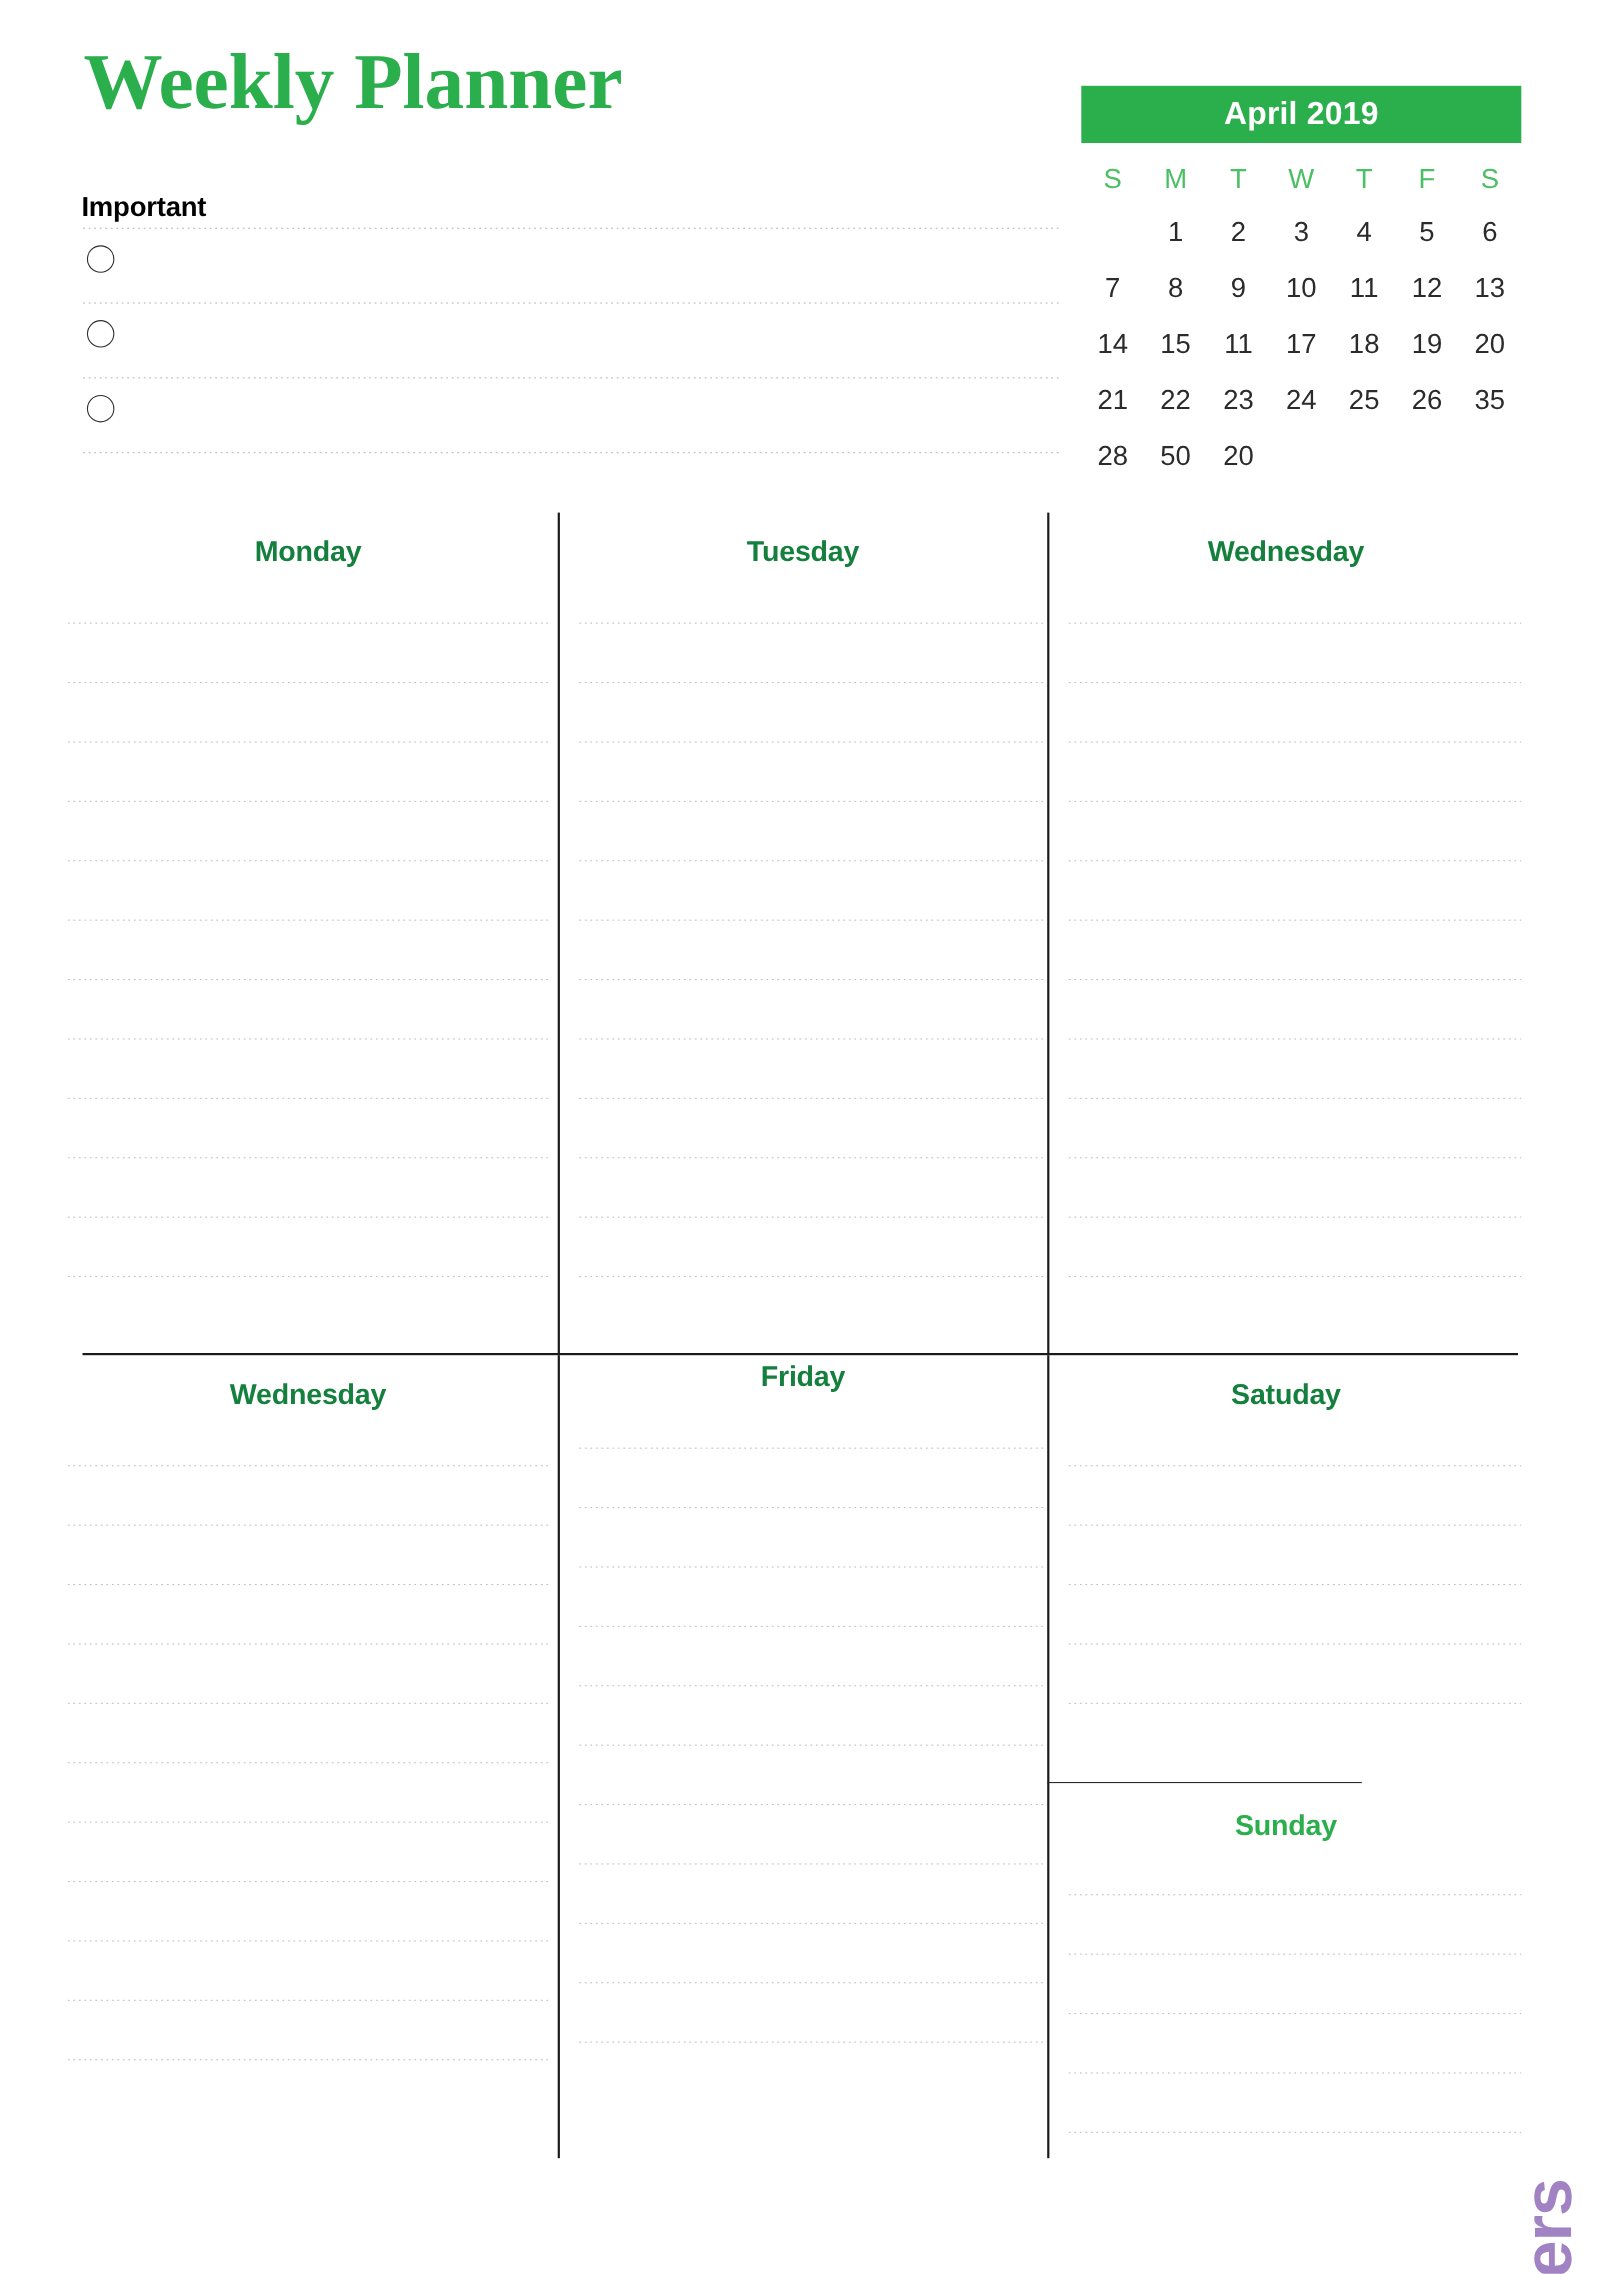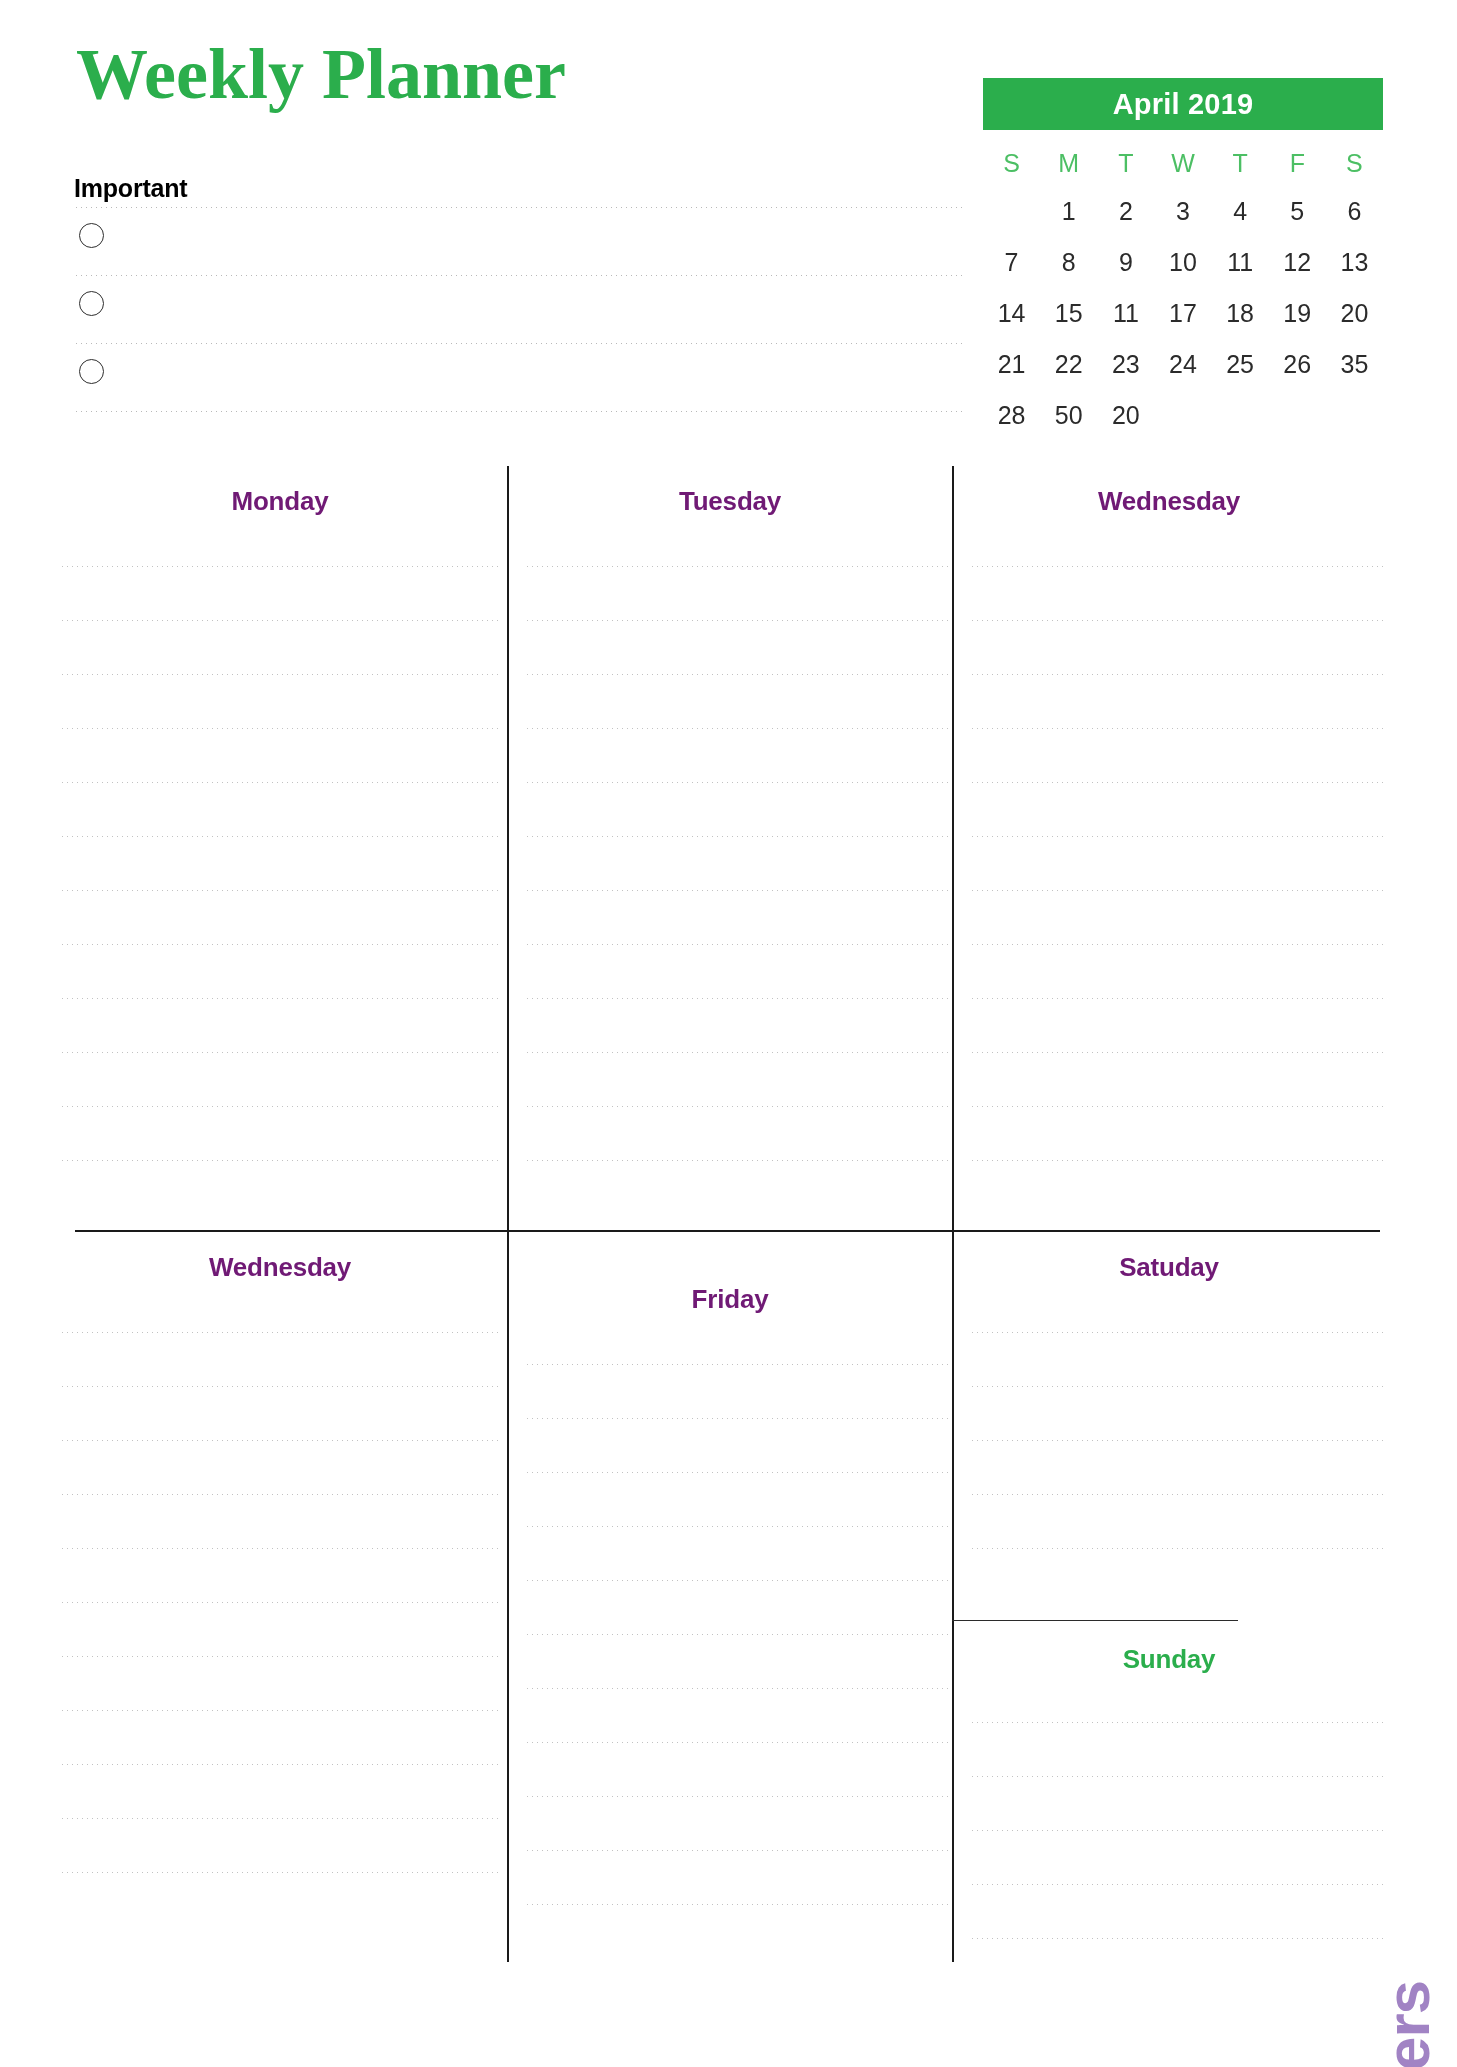--- a/index.html
+++ b/index.html
@@ -62,21 +62,21 @@
   
   #week-grid { position:absolute; left:0; top:466px; width:1457px; height:1500px; }
 
   .vline { position:absolute; width:2px; background:#1a1a1a; }
   .hline { position:absolute; height:2px; background:#1a1a1a; }
   .hline-thin { position:absolute; height:1px; background:#2b2b2b; }
 
   .day-cell { position:absolute; }
   .day-label {
     text-align:center; font-size:26px; font-weight:700;
-    color:#701a75; letter-spacing:-0.2px;
+    color:#15803d; letter-spacing:-0.2px;
   }
   .day-label.sunday { color:#2bae4c; }
 
   .ruled-lines { position:absolute; left:0; top:0; }
   .ruled {
     height:1px;
     background-image: radial-gradient(circle, #c2c2c2 0.7px, transparent 0.8px);
     background-size:5px 1px; background-repeat:repeat-x;
   }
 
@@ -254,21 +254,21 @@
       <div class="ruled" style="width:440px;margin-top:53px;"></div>
         <div class="ruled" style="width:440px;margin-top:53px;"></div>
       <div class="ruled" style="width:440px;margin-top:53px;"></div>
         <div class="ruled" style="width:440px;margin-top:53px;"></div>
       <div class="ruled" style="width:440px;margin-top:53px;"></div>
         <div class="ruled" style="width:440px;margin-top:53px;"></div>
       <div class="ruled" style="width:440px;margin-top:53px;"></div>
     </div>
   </div>
 
-  <div class="day-cell" style="left:510px; top:798px; width:440px; height:730px;">
+  <div class="day-cell" style="left:510px; top:750px; width:440px; height:730px;">
     <div class="day-label" style="padding-top:20px;">Friday</div>
     <div class="ruled-lines" style="top:100px; left:15px; width:425px;">
       <div class="ruled" style="width:425px;margin-top:0px;"></div>
         <div class="ruled" style="width:425px;margin-top:53px;"></div>
       <div class="ruled" style="width:425px;margin-top:53px;"></div>
         <div class="ruled" style="width:425px;margin-top:53px;"></div>
       <div class="ruled" style="width:425px;margin-top:53px;"></div>
         <div class="ruled" style="width:425px;margin-top:53px;"></div>
       <div class="ruled" style="width:425px;margin-top:53px;"></div>
         <div class="ruled" style="width:425px;margin-top:53px;"></div>

